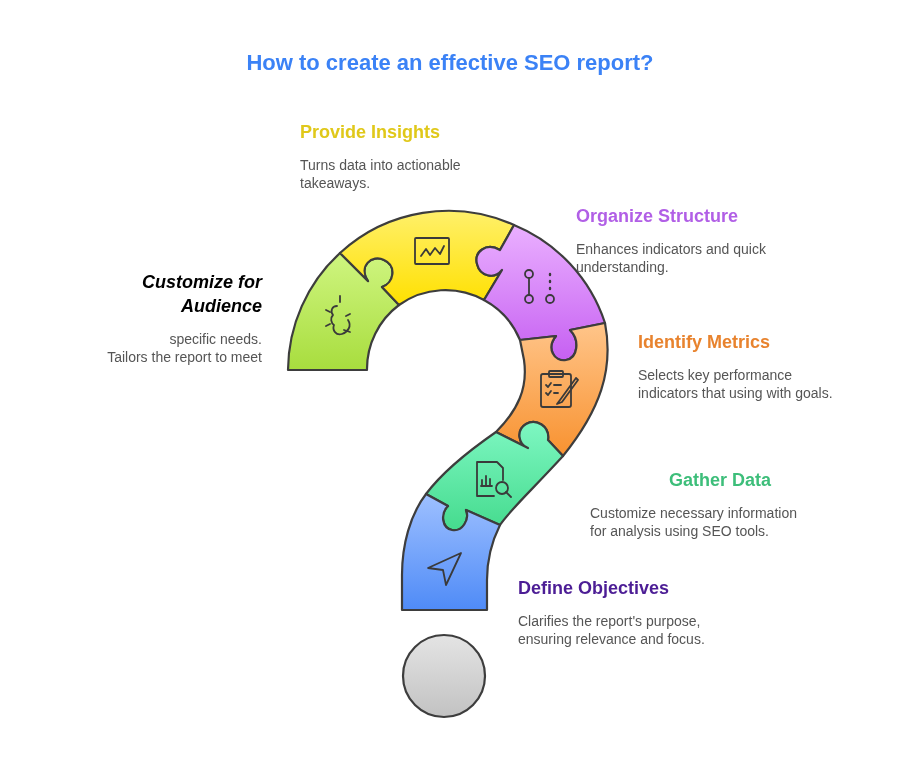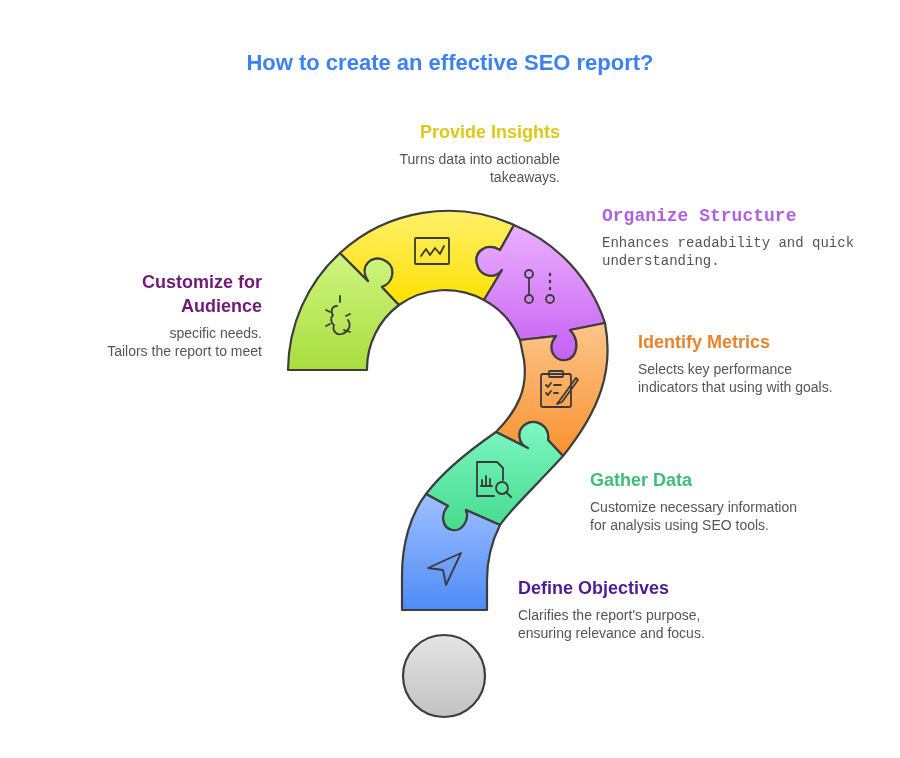--- a/index.html
+++ b/index.html
@@ -3,23 +3,23 @@
 <meta charset="utf-8">
 <style>
   html, body { margin: 0; padding: 0; background: #ffffff; }
   body { width: 900px; height: 758px; position: relative; overflow: hidden;
          font-family: "Liberation Sans", "DejaVu Sans", sans-serif; }
   .title { position: absolute; left: 0; top: 50px; width: 900px; text-align: center;
            font-size: 22px; font-weight: bold; color: #3b82f6; }
   .diagram { position: absolute; left: 0; top: 0; width: 900px; height: 758px; }
   .label { position: absolute; }
   .label .head { font-size: 18px; font-weight: bold; line-height: 24px; }
-  .label .desc { font-size: 14px; color: #555555; line-height: 18px; margin-top: 6px; }
+  .label .desc { font-size: 14px; color: #555555; line-height: 18px; margin-top: 12px; }
   .right { text-align: right; }
-  .center { text-align: right; }
+  .center { text-align: left; }
 </style>
 </head>
 <body>
 
 <div class="title">How to create an effective SEO report?</div>
 
 <svg class="diagram" viewBox="0 0 900 758" xmlns="http://www.w3.org/2000/svg">
   <defs>
     <linearGradient id="gGreen" x1="0" y1="0" x2="0" y2="1">
         <stop offset="0" stop-color="#CFF580"></stop>
@@ -126,49 +126,49 @@
 </svg>
 
 <div class="label center" style="left:300px; top:120px; width:260px;">
   <div class="head" style="color:#E0C81A;">Provide Insights</div>
   <div class="desc">
     <div>Turns data into actionable</div>
     <div>takeaways.</div>
   </div>
 </div>
 
-<div class="label" style="left:602px; top:204px; width:260px;font-family:Liberation Mono, monospace;">
+<div class="label" style="left:576px; top:204px; width:260px;">
   <div class="head" style="color:#B15FE6;">Organize Structure</div>
   <div class="desc">
-    <div>Enhances readability and quick</div>
+    <div>Enhances indicators and quick</div>
     <div>understanding.</div>
   </div>
 </div>
 
 <div class="label right" style="left:60px; top:270px; width:202px;">
-  <div class="head" style="color:#701a75;">
+  <div class="head" style="color:#000000;font-style:italic;">
     <div>Customize for</div>
     <div>Audience</div>
   </div>
   <div class="desc">
     <div>specific needs.</div>
     <div>Tailors the report to meet</div>
   </div>
 </div>
 
 <div class="label" style="left:638px; top:330px; width:250px;">
   <div class="head" style="color:#E8832E;">Identify Metrics</div>
   <div class="desc">
     <div>Selects key performance</div>
     <div>indicators that using with goals.</div>
   </div>
 </div>
 
 <div class="label" style="left:590px; top:468px; width:260px;">
-  <div class="head" style="color:#3DBE7A;">Gather Data</div>
+  <div class="head" style="color:#3DBE7A;text-align:center;">Gather Data</div>
   <div class="desc">
     <div>Customize necessary information</div>
     <div>for analysis using SEO tools.</div>
   </div>
 </div>
 
 <div class="label" style="left:518px; top:576px; width:260px;">
   <div class="head" style="color:#4c1d95;">Define Objectives</div>
   <div class="desc">
     <div>Clarifies the report's purpose,</div>

